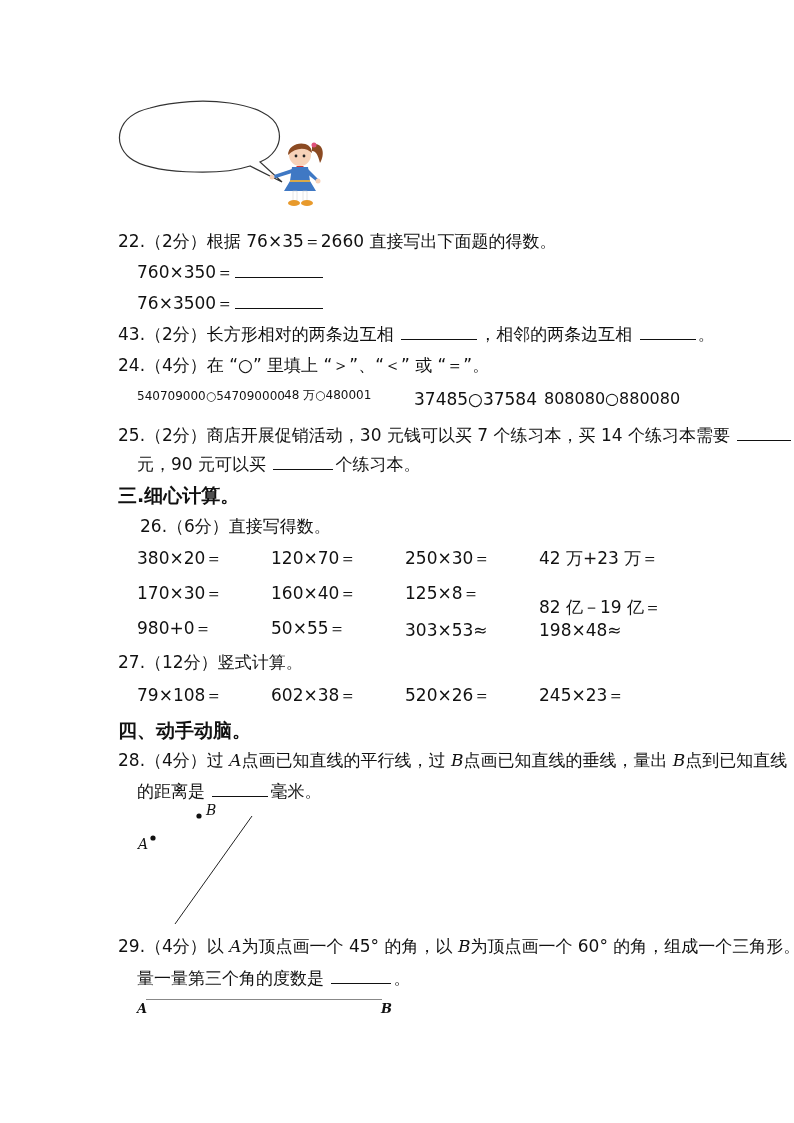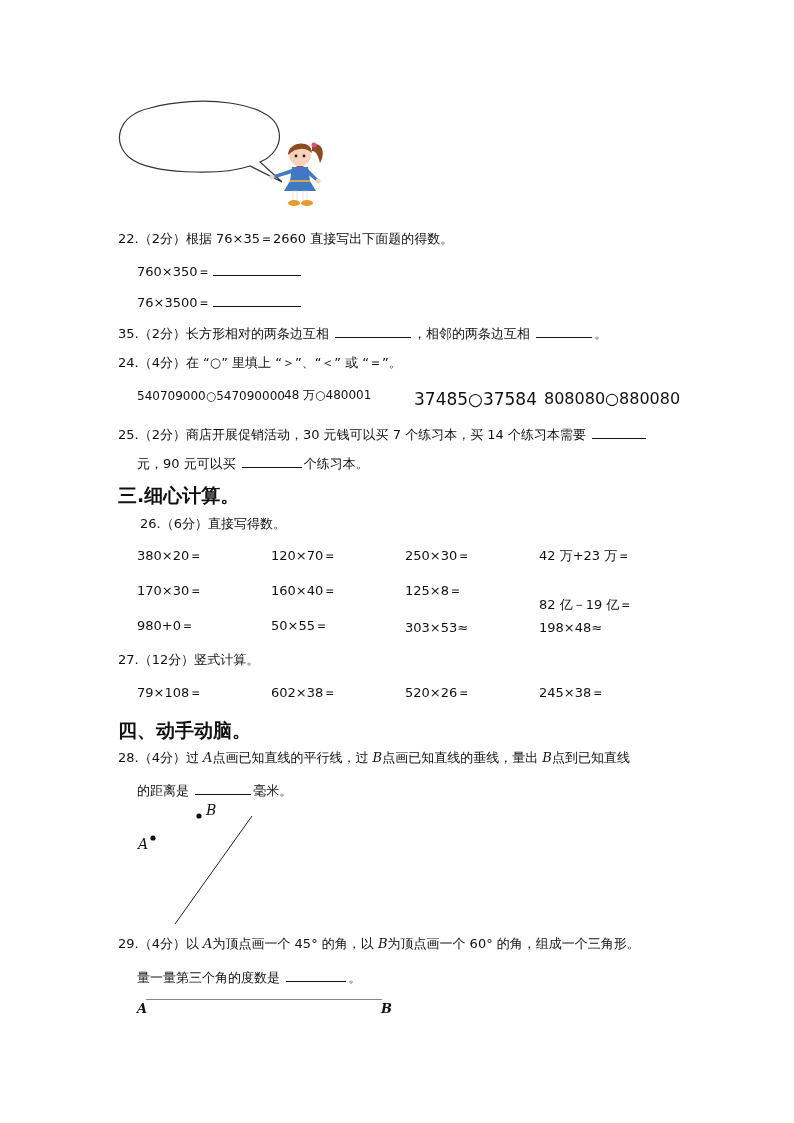--- a/index.html
+++ b/index.html
@@ -1,19 +1,19 @@
 <!DOCTYPE html>
 <html><head>
 <meta charset="utf-8">
 <style>
   html, body { margin: 0; padding: 0; background: #ffffff; }
   body { width: 794px; height: 1123px; position: relative; overflow: hidden;
          font-family: "DejaVu Sans", "Liberation Sans", sans-serif; color: #111; font-size: 13px; }
   .abs { position: absolute; white-space: nowrap; }
-  .q { font-size: 13px; }
+  .q { font-size: 17px; }
   .blank { display: inline-block; border-bottom: 1px solid #111; height: 14px; vertical-align: baseline; margin: 0 2px; }
   .sec { font-weight: bold; font-size: 19px; }
   .it { font-style: italic; font-family: "DejaVu Serif", "Liberation Serif", serif; }
   .bubble-text { font-family: "DejaVu Serif", "Liberation Serif", serif; font-size: 14px; color: #333; line-height: 20px; }
 </style>
 </head>
 <body>
 
 <div class="abs" style="left:110px; top:100px; width:240px; height:115px;">
   <svg width="240" height="115" viewBox="0 0 240 115">
@@ -48,21 +48,21 @@
 
 <div class="abs q" style="left:118px; top:230px;">22.（2分）根据 76×35＝2660 直接写出下面题的得数。</div>
 <div class="abs q" style="left:137px; top:261px;">
   <span>760×350＝</span><span class="blank" style="width:88px;"></span>
 </div>
 <div class="abs q" style="left:137px; top:292px;">
   <span>76×3500＝</span><span class="blank" style="width:88px;"></span>
 </div>
 
 <div class="abs q" style="left:118px; top:323px;">
-  <span>35.（2分）长方形相对的两条边互相 </span><span class="blank" style="width:76px;"></span><span>，相邻的两条边互相 </span><span class="blank" style="width:56px;"></span><span>。</span>
+  <span>43.（2分）长方形相对的两条边互相 </span><span class="blank" style="width:76px;"></span><span>，相邻的两条边互相 </span><span class="blank" style="width:56px;"></span><span>。</span>
 </div>
 
 <div class="abs q" style="left:118px; top:354px;">24.（4分）在 “○” 里填上 “＞”、“＜” 或 “＝”。</div>
 <div class="abs q" style="left:137px; top:389px; font-size:12px;">540709000○547090000</div>
 <div class="abs q" style="left:284px; top:387px; font-size:12px;">48 万○480001</div>
 <div class="abs q" style="left:414px; top:389px; font-size:17px;">37485○37584</div>
 <div class="abs q" style="left:544px; top:389px; font-size:16px;">808080○880080</div>
 
 <div class="abs q" style="left:118px; top:424px;">
   <span>25.（2分）商店开展促销活动，30 元钱可以买 7 个练习本，买 14 个练习本需要 </span><span class="blank" style="width:54px;"></span>
@@ -84,21 +84,21 @@
 <div class="abs q" style="left:539px; top:582px;margin-top:14px;">82 亿－19 亿＝</div>
 <div class="abs q" style="left:137px; top:617px;">980+0＝</div>
 <div class="abs q" style="left:271px; top:617px;">50×55＝</div>
 <div class="abs q" style="left:405px; top:620px;">303×53≈</div>
 <div class="abs q" style="left:539px; top:620px;">198×48≈</div>
 
 <div class="abs q" style="left:118px; top:651px;">27.（12分）竖式计算。</div>
 <div class="abs q" style="left:137px; top:684px;">79×108＝</div>
 <div class="abs q" style="left:271px; top:684px;">602×38＝</div>
 <div class="abs q" style="left:405px; top:684px;">520×26＝</div>
-<div class="abs q" style="left:539px; top:684px;">245×38＝</div>
+<div class="abs q" style="left:539px; top:684px;">245×23＝</div>
 
 <div class="abs sec" style="left:118px; top:718px;">四、动手动脑。</div>
 
 <div class="abs q" style="left:118px; top:749px;">
   <span>28.（4分）过 </span><span class="it">A</span><span>点画已知直线的平行线，过 </span><span class="it">B</span><span>点画已知直线的垂线，量出 </span><span class="it">B</span><span>点到已知直线</span>
 </div>
 <div class="abs q" style="left:137px; top:780px;">
   <span>的距离是 </span><span class="blank" style="width:56px;"></span><span>毫米。</span>
 </div>
 

